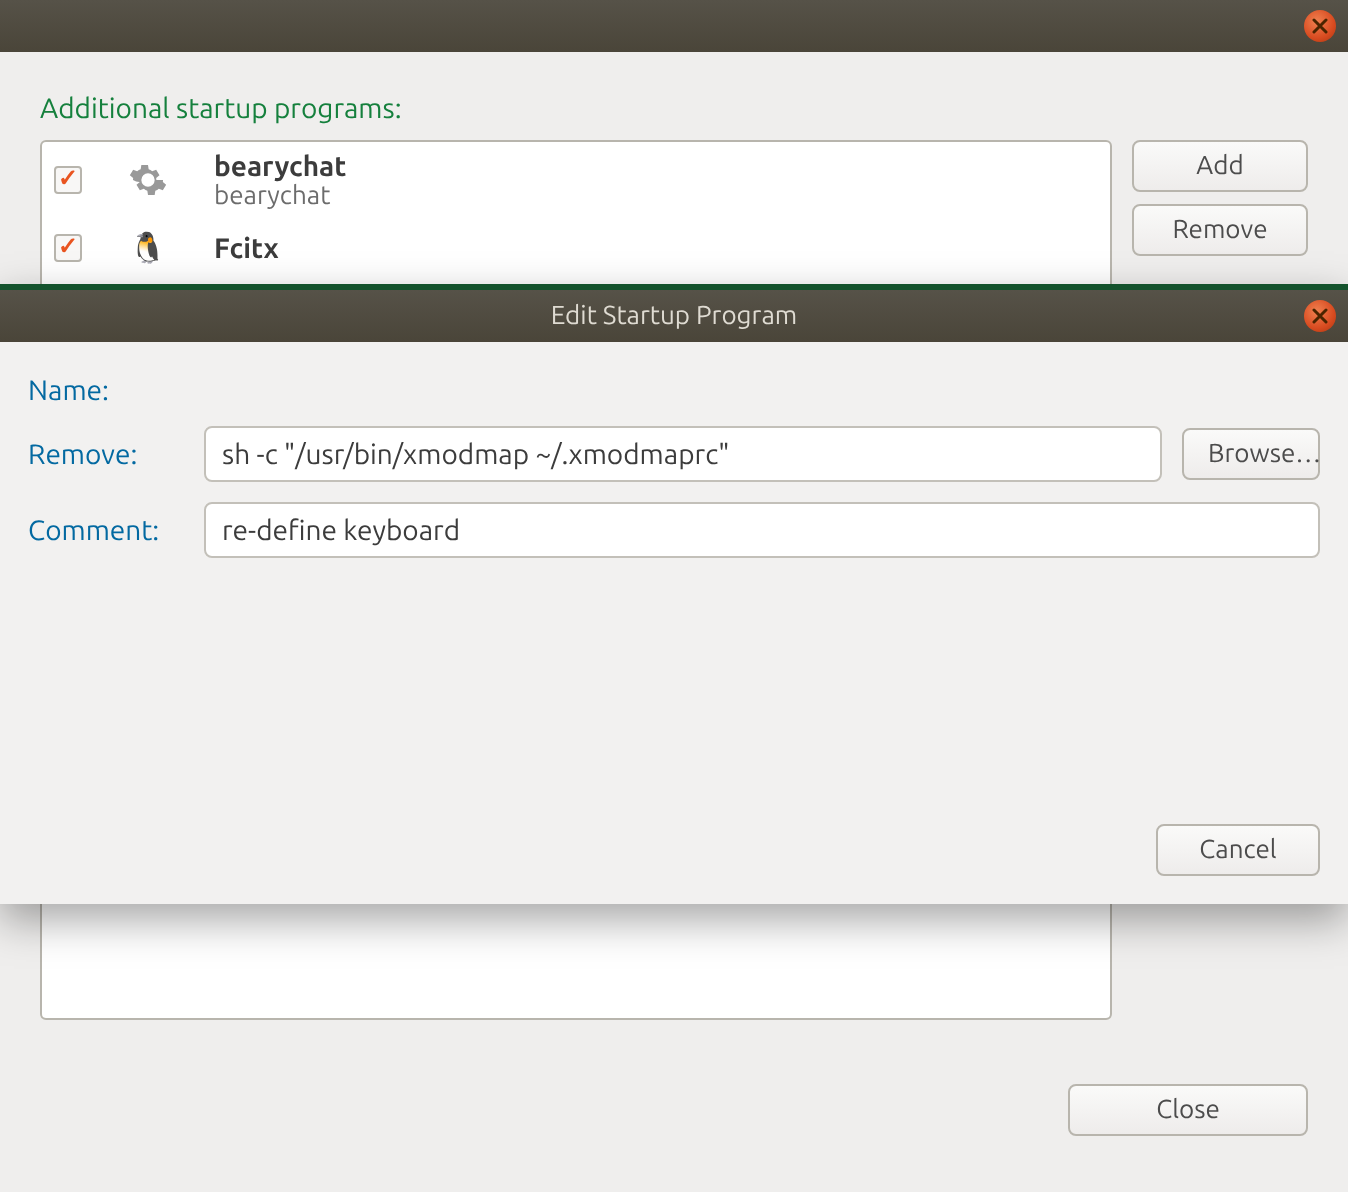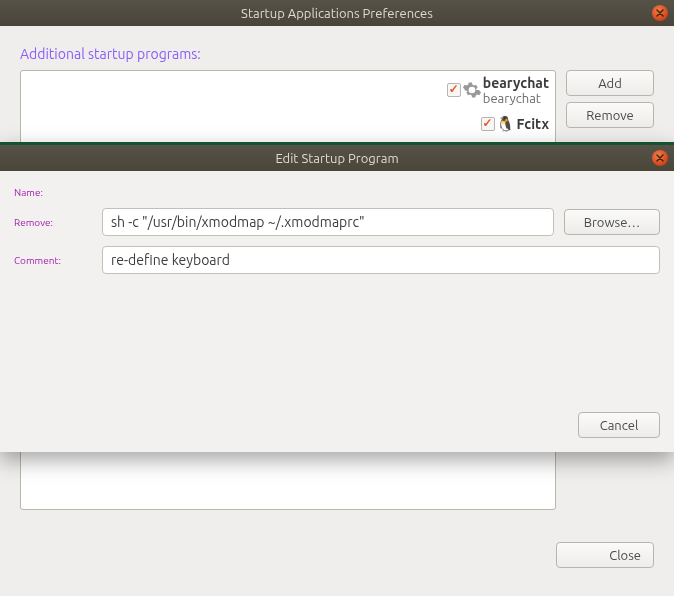--- a/index.html
+++ b/index.html
@@ -48,42 +48,41 @@
       top: 0;
       left: 0;
       width: 674px;
       height: 596px;
       background: #f2f1f0;
     }
     .main-content {
       padding: 20px;
     }
     .section-label {
-      color: #8b5cf6;
+      color: #15803d;
       font-size: 14px;
       margin-bottom: 8px;
     }
     .programs-area {
       display: flex;
       gap: 10px;
     }
     .programs-list {
       flex: 1;
       border: 1px solid #b8b5ad;
       background: #fff;
       height: 440px;
       border-radius: 3px;
       overflow: hidden;
     }
     .program-row {
       display: flex;
       align-items: center;
-      gap: 0;
+      gap: 22px;
       padding: 4px 6px;
-      justify-content: flex-end;
     }
     .program-row .chk {
       width: 14px;
       height: 14px;
       appearance: none;
       border: 1px solid #b8b5ad;
       border-radius: 2px;
       background: #f8f7f6;
       position: relative;
       cursor: pointer;
@@ -138,22 +137,21 @@
       cursor: pointer;
       text-align: center;
       font-family: inherit;
     }
     .bottom-btn-row {
       display: flex;
       justify-content: flex-end;
       padding: 12px 20px;
     }
     .bottom-btn-row .btn {
-      width: 98px;
-      text-align: right;
+      width: 120px;
     }
     
     .dialog {
       position: absolute;
       top: 142px;
       left: 0;
       width: 674px;
       height: 310px;
       background: #f2f1f0;
       box-shadow: 0 8px 20px rgba(0,0,0,0.35);
@@ -163,22 +161,22 @@
       padding: 16px 14px;
     }
     .form-row {
       display: flex;
       align-items: center;
       gap: 10px;
       margin-bottom: 10px;
     }
     .form-row label {
       width: 78px;
-      color: #a21caf;
-      font-size: 10px;
+      color: #0369a1;
+      font-size: 14px;
     }
     .text-input {
       flex: 1;
       border: 1px solid #c3c0b9;
       border-radius: 4px;
       padding: 5px 8px;
       font-size: 14px;
       color: #3c3c3c;
       background: #fff;
       font-family: inherit;
@@ -205,21 +203,20 @@
       right: 0;
       bottom: 0;
       background: rgba(120,120,120,0.02);
     }
   </style>
 </head>
 <body>
 
 <div class="main-window">
   <div class="titlebar">
-    <span>Startup Applications Preferences</span>
     <div class="close-btn">
       <svg width="8" height="8" viewBox="0 0 8 8">
           <path d="M1 1 L7 7 M7 1 L1 7" stroke="#4a2400" stroke-width="1.5" stroke-linecap="round"></path>
         </svg>
     </div>
   </div>
   <div class="overlay-dim">
     <div class="main-content">
       <div class="section-label">Additional startup programs:</div>
       <div class="programs-area">
@@ -265,21 +262,21 @@
         </svg>
     </div>
   </div>
   <div class="dialog-body">
     <div class="form-row">
       <label>Name:</label>
     </div>
     <div class="form-row">
       <label>Remove:</label>
       <input type="text" class="text-input" value="sh -c &quot;/usr/bin/xmodmap ~/.xmodmaprc&quot;" style="">
-      <button class="btn" style="width:96px">Browse…</button>
+      <button class="btn" style="width:69px">Browse…</button>
     </div>
     <div class="form-row">
       <label>Comment:</label>
       <input type="text" class="text-input" value="re-define keyboard" style="">
     </div>
   </div>
   <div class="dialog-buttons">
     <button class="btn">Cancel</button>
   </div>
 </div>

